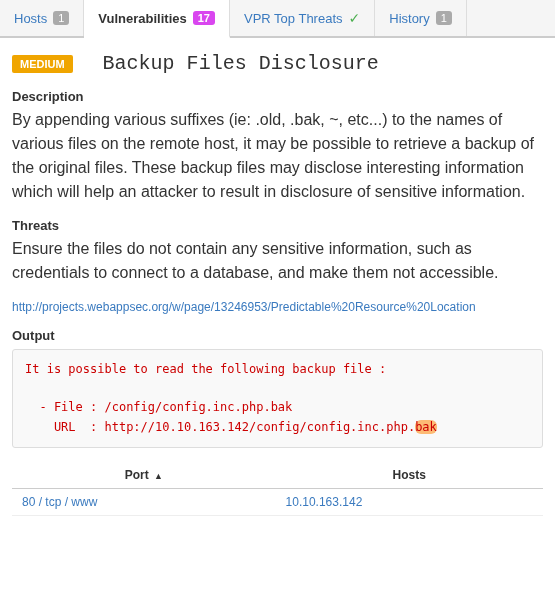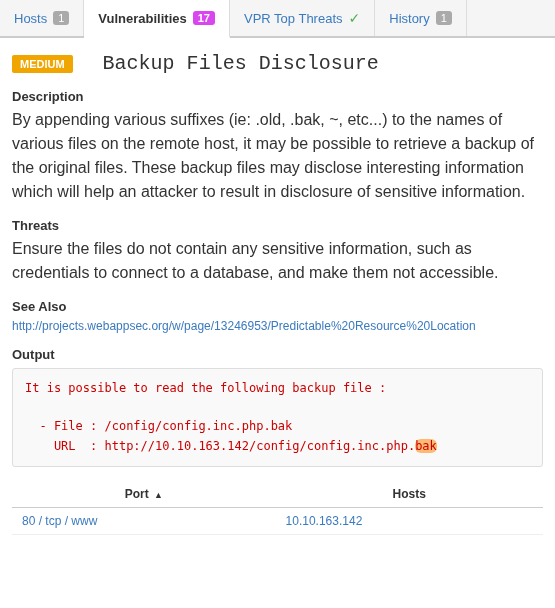--- a/index.html
+++ b/index.html
@@ -184,21 +184,20 @@
     <div class="section-title">Description</div>
     <div class="section-text">By appending various suffixes (ie: .old, .bak, ~, etc...) to the names of various files on the remote host, it may be possible to retrieve a backup of the original files. These backup files may disclose interesting information which will help an attacker to result in disclosure of sensitive information.</div>
   </div>
 
   <div class="section">
     <div class="section-title">Threats</div>
     <div class="section-text">Ensure the files do not contain any sensitive information, such as credentials to connect to a database, and make them not accessible.</div>
   </div>
 
   <div class="section">
-    <div class="section-title">See Also</div>
     <a class="section-link" href="#">http://projects.webappsec.org/w/page/13246953/Predictable%20Resource%20Location</a>
   </div>
 
   <div class="section">
     <div class="section-title">Output</div>
     <div class="output-box">
       <div class="output-line">It is possible to read the following backup file :</div>
       <div class="output-line">&nbsp;</div>
       <div class="output-line">&nbsp; - File : /config/config.inc.php.bak</div>
       <div class="output-line">&nbsp;&nbsp;&nbsp; URL &nbsp;: http://10.10.163.142/config/config.inc.php.<span class="highlight">bak</span></div>

